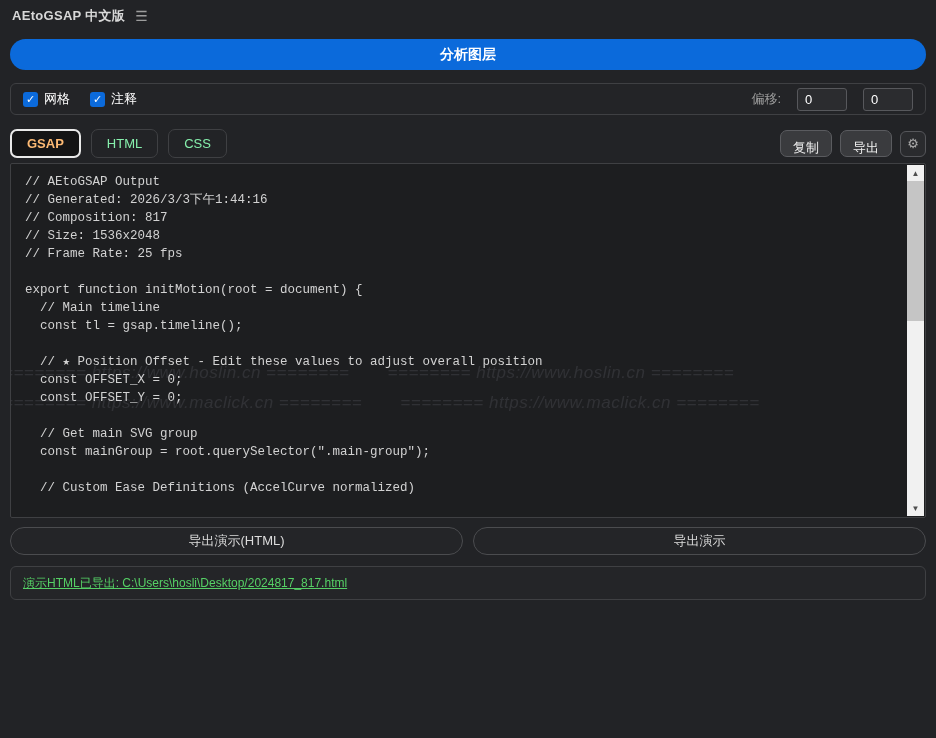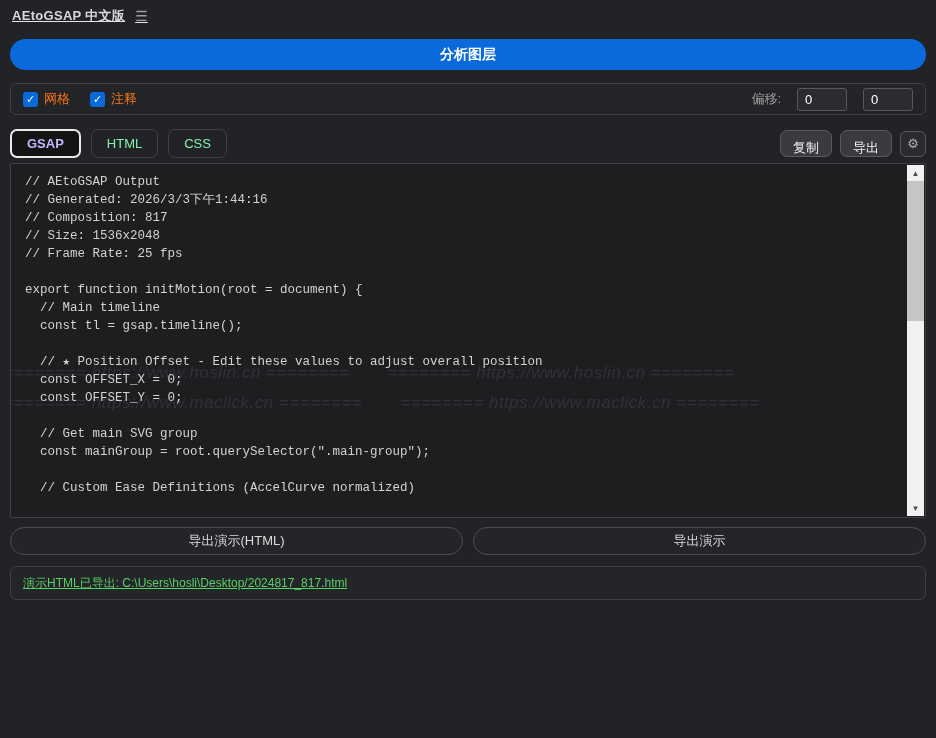--- a/index.html
+++ b/index.html
@@ -3,57 +3,57 @@
 <meta charset="utf-8">
 <style>
   * { margin:0; padding:0; box-sizing:border-box; }
   html,body { background:#1b1c1e; }
   body { font-family:"Liberation Sans","DejaVu Sans",sans-serif; }
   .app {
     position:relative; width:936px; height:738px;
     background:#222326; color:#e6e6e6; overflow:hidden;
   }
   
-  .titlebar { display:flex; align-items:center; gap:10px; padding:7px 12px 6px;text-decoration:underline; }
+  .titlebar { display:flex; align-items:center; gap:10px; padding:7px 12px 6px; }
   .titlebar .title { font-size:13px; font-weight:bold; color:#d8d8d8; letter-spacing:.3px; }
   .titlebar .menu { font-size:14px; color:#9d9d9d; cursor:pointer; line-height:1; }
   
   .analyze {
     display:block; margin:8px 10px 0; width:916px; height:31px;
     background:#0b6adb; border:none; border-radius:16px;
     color:#fff; font-size:14px; font-family:inherit; cursor:pointer;font-weight:bold;
   }
   
   .options {
     margin:13px 10px 0; height:32px; border:1px solid #3f4043; border-radius:6px;
     display:flex; align-items:center; padding:0 12px; background:#232427;
   }
   .chk { display:flex; align-items:center; gap:6px; margin-right:20px; cursor:pointer; }
   .chk .box {
     width:15px; height:15px; border-radius:3px; background:#0b6adb;
     display:flex; align-items:center; justify-content:center;
     color:#fff; font-size:11px; line-height:1;
   }
-  .chk .lbl { font-size:13px; color:#f97316; }
+  .chk .lbl { font-size:13px; color:#ffffff; }
   .offset { margin-left:auto; display:flex; align-items:center; gap:16px; }
   .offset .olbl { font-size:13px; color:#9c9c9c; }
   .offset input {
     width:50px; height:23px; background:#2b2c2f; border:1px solid #57585c;
     border-radius:3px; color:#fff; font-size:13px; padding:0 7px;
     font-family:inherit; outline:none;
   }
   
   .tabrow { margin:14px 10px 0; display:flex; align-items:center; height:29px; }
   .tab {
     height:29px; padding:0 15px; display:flex; align-items:center; justify-content:center;
     font-size:13px; border-radius:7px; cursor:pointer; background:transparent;
     border:1px solid #3f4043; color:#86efac; margin-right:10px; font-family:inherit;
   }
   .tab.active {
-    background:#141415; border:2px solid #e9e9e9; color:#c4b5fd; font-weight:bold;
+    background:#141415; border:2px solid #e9e9e9; color:#fdba74; font-weight:bold;
   }
   .actions { margin-left:auto; display:flex; align-items:center; gap:8px; }
   .abtn {
     height:27px; padding:8px 12px; background:#3a3b3e; border:1px solid #5a5b5f;
     border-radius:7px; color:#f0f0f0; font-size:13px; cursor:pointer; font-family:inherit;text-align:center;
   }
   .gearbtn {
     width:26px; height:26px; background:#2a2b2e; border:1px solid #55565a;
     border-radius:6px; color:#a9a9a9; font-size:13px; cursor:pointer;
     display:flex; align-items:center; justify-content:center; line-height:1;

